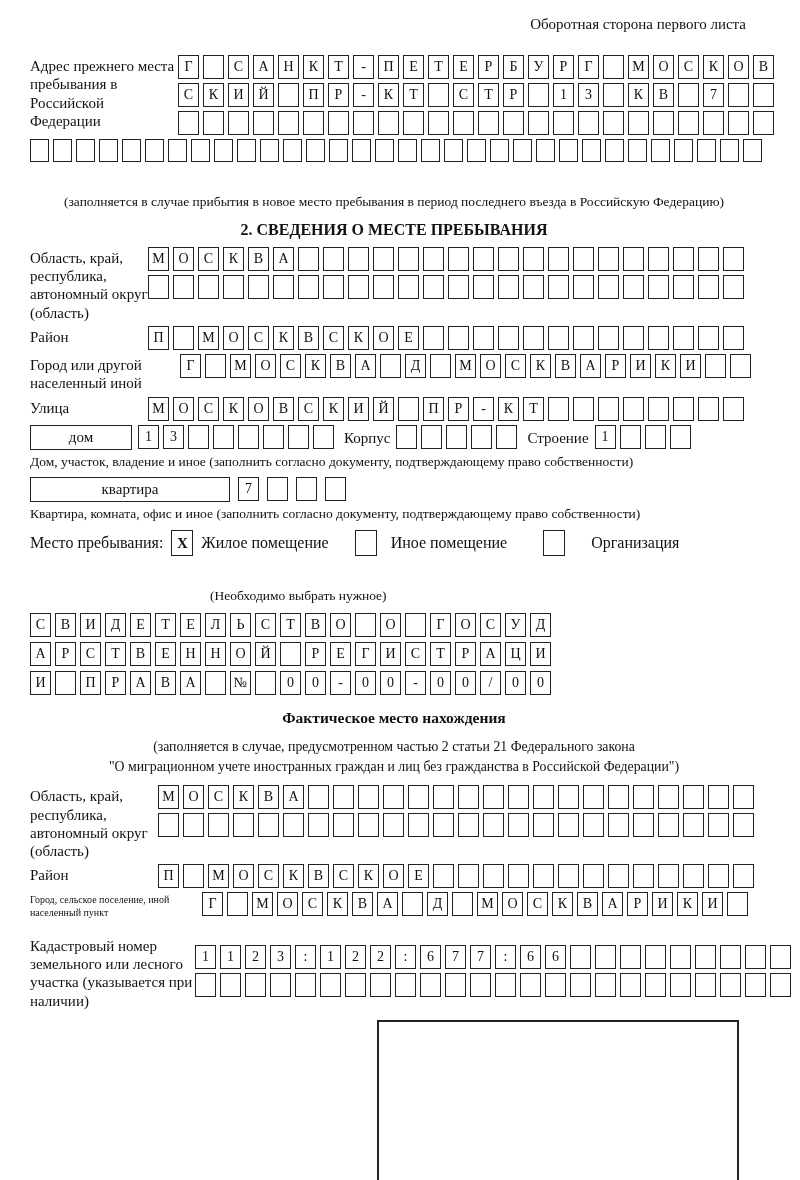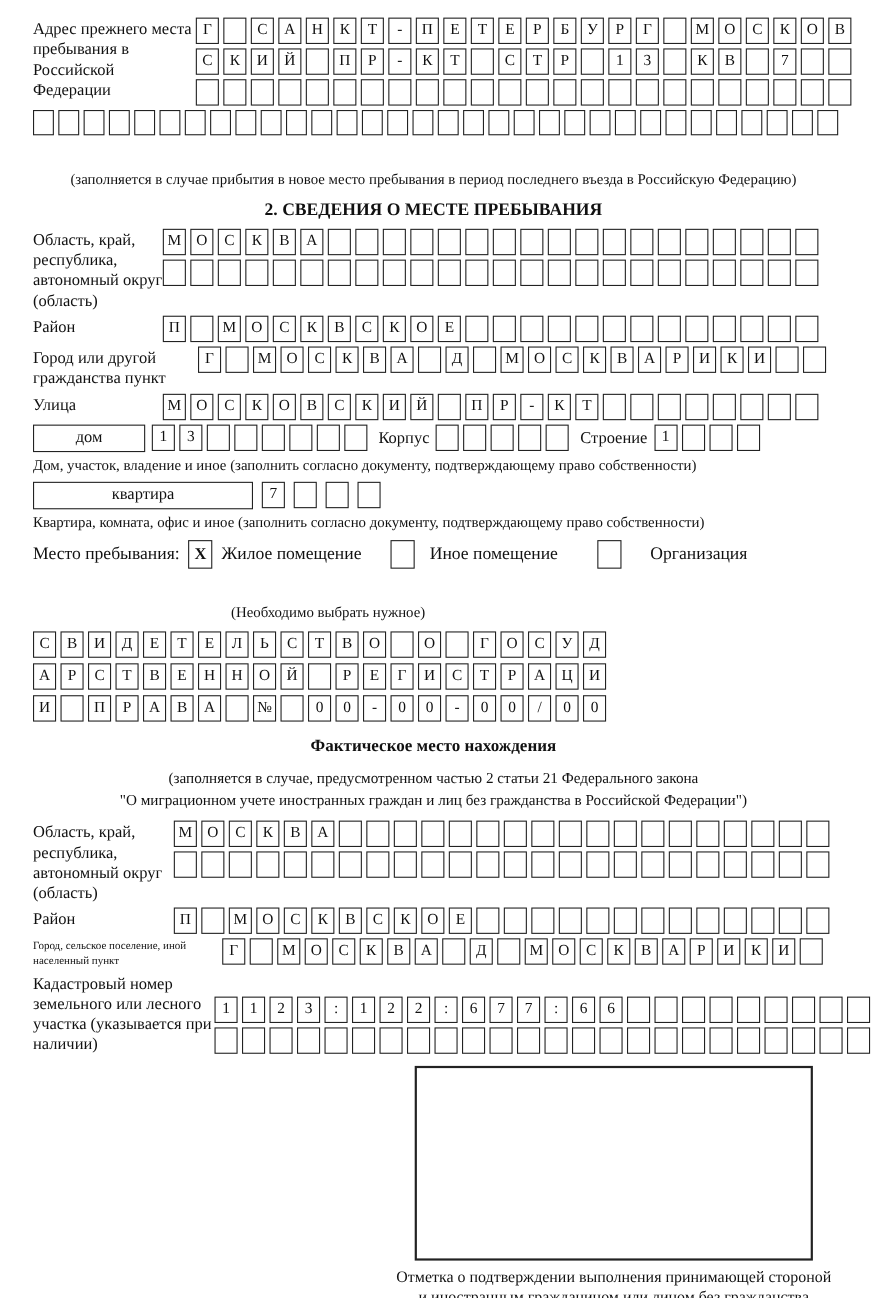--- a/index.html
+++ b/index.html
@@ -50,20 +50,21 @@
   .stamp-caption{font-size:14.5px;line-height:1.3;text-align:center;margin-top:6px;}
 
   .mb2{margin-bottom:2px;} .mb6{margin-bottom:6px;} .mb8{margin-bottom:8px;}
   .mt4{margin-top:4px;}
 </style>
 </head>
 <body>
 
 <div class="page">
 
+  <div class="top-note">Оборотная сторона первого листа</div>
 
   <div class="row">
     <div class="lbl" style="width:148px;">Адрес прежнего места пребывания в Российской Федерации</div>
     <div class="rows">
       <div class="boxrow">
           <span class="cbox">Г</span>
           <span class="cbox"></span>
           <span class="cbox">С</span>
           <span class="cbox">А</span>
           <span class="cbox">Н</span>
@@ -263,21 +264,21 @@
           <span class="cbox"></span>
           <span class="cbox"></span>
           <span class="cbox"></span>
           <span class="cbox"></span>
           <span class="cbox"></span>
         </div>
       </div>
   </div>
 
   <div class="row">
-    <div class="lbl" style="width:150px;">Город или другой гражданства пункт</div>
+    <div class="lbl" style="width:150px;">Город или другой населенный иной</div>
     <div class="rows">
         <div class="boxrow">
           <span class="cbox">Г</span>
           <span class="cbox"></span>
           <span class="cbox">М</span>
           <span class="cbox">О</span>
           <span class="cbox">С</span>
           <span class="cbox">К</span>
           <span class="cbox">В</span>
           <span class="cbox">А</span>
@@ -578,21 +579,21 @@
           <span class="cbox">Р</span>
           <span class="cbox">И</span>
           <span class="cbox">К</span>
           <span class="cbox">И</span>
           <span class="cbox"></span>
         </div>
       </div>
   </div>
 
   <div class="row">
-    <div class="lbl" style="width:165px;">Кадастровый номер земельного или лесного участка (указывается при наличии)</div>
+    <div class="lbl" style="width:165px;margin-top:12px;">Кадастровый номер земельного или лесного участка (указывается при наличии)</div>
     <div class="rows" style="padding-top:22px;">
       <div class="boxrow">
           <span class="cbox">1</span>
           <span class="cbox">1</span>
           <span class="cbox">2</span>
           <span class="cbox">3</span>
           <span class="cbox">:</span>
           <span class="cbox">1</span>
           <span class="cbox">2</span>
           <span class="cbox">2</span>

